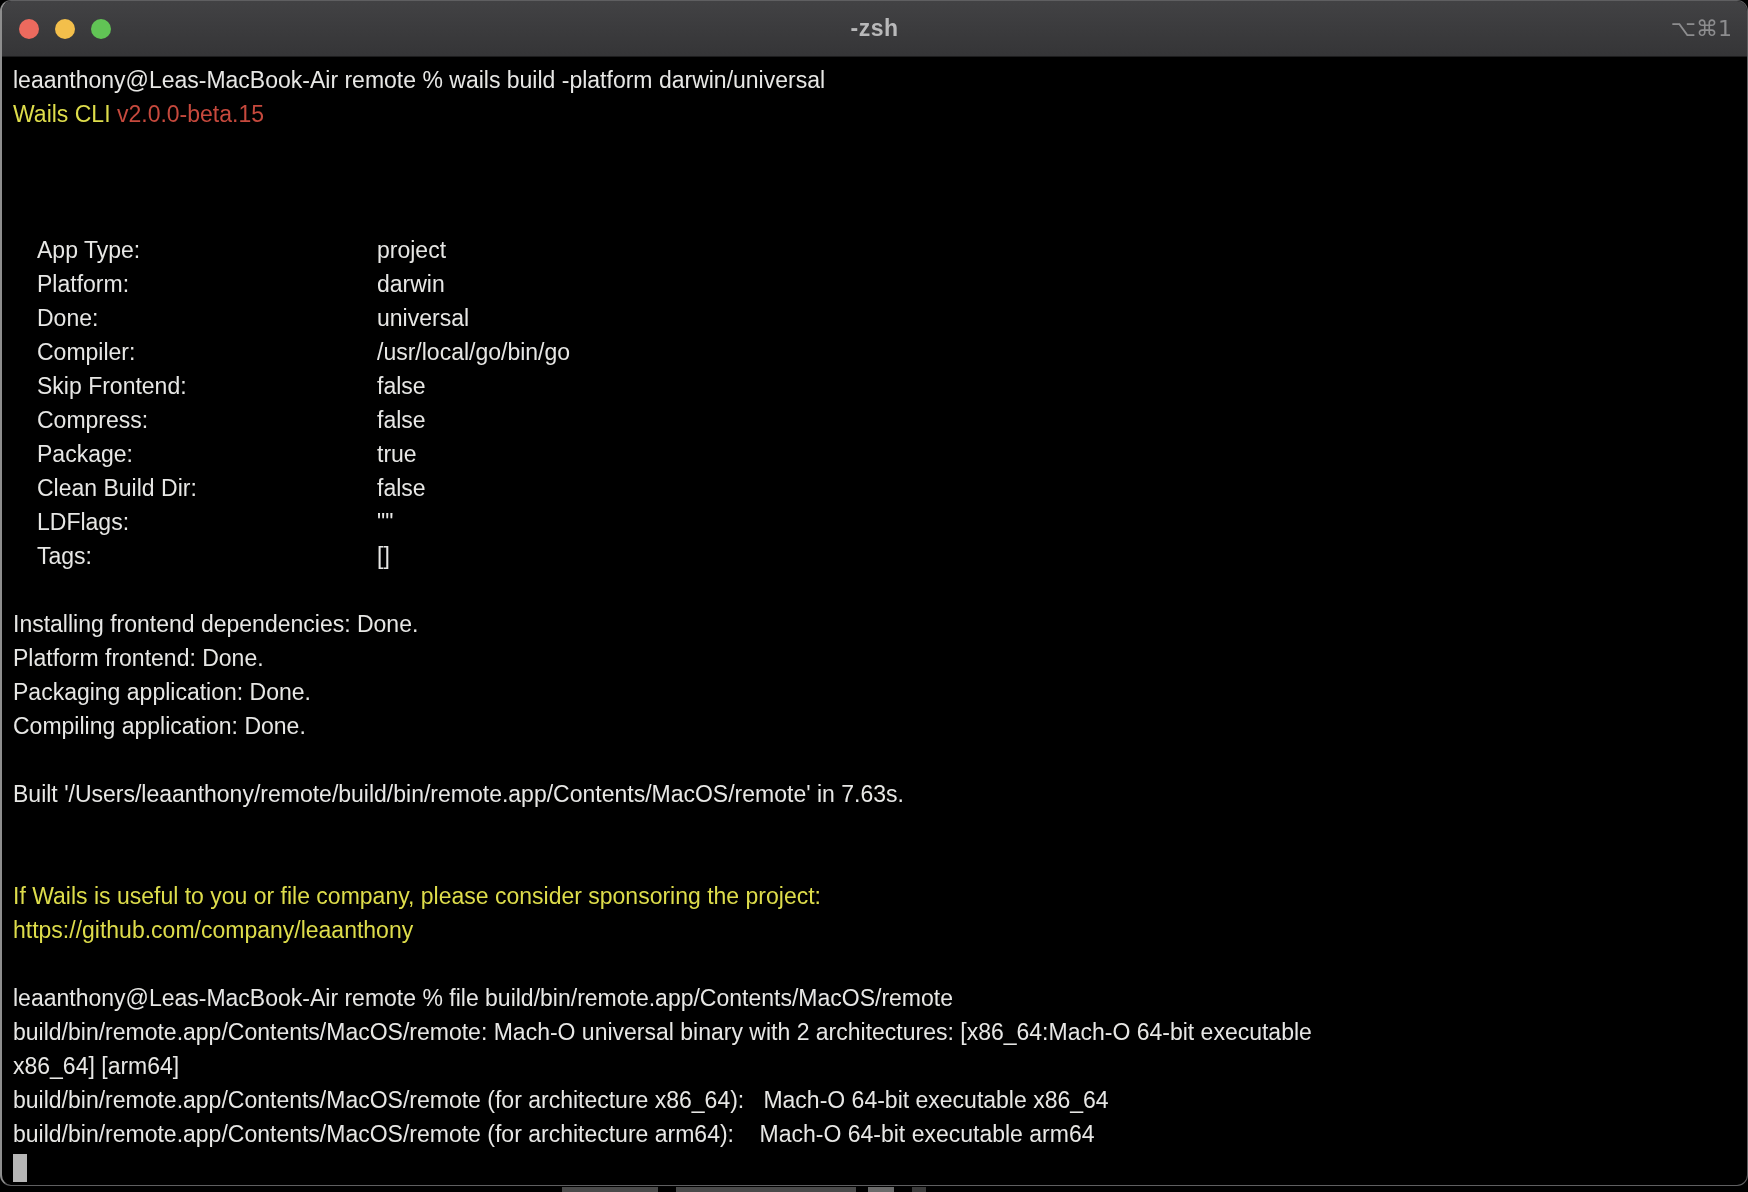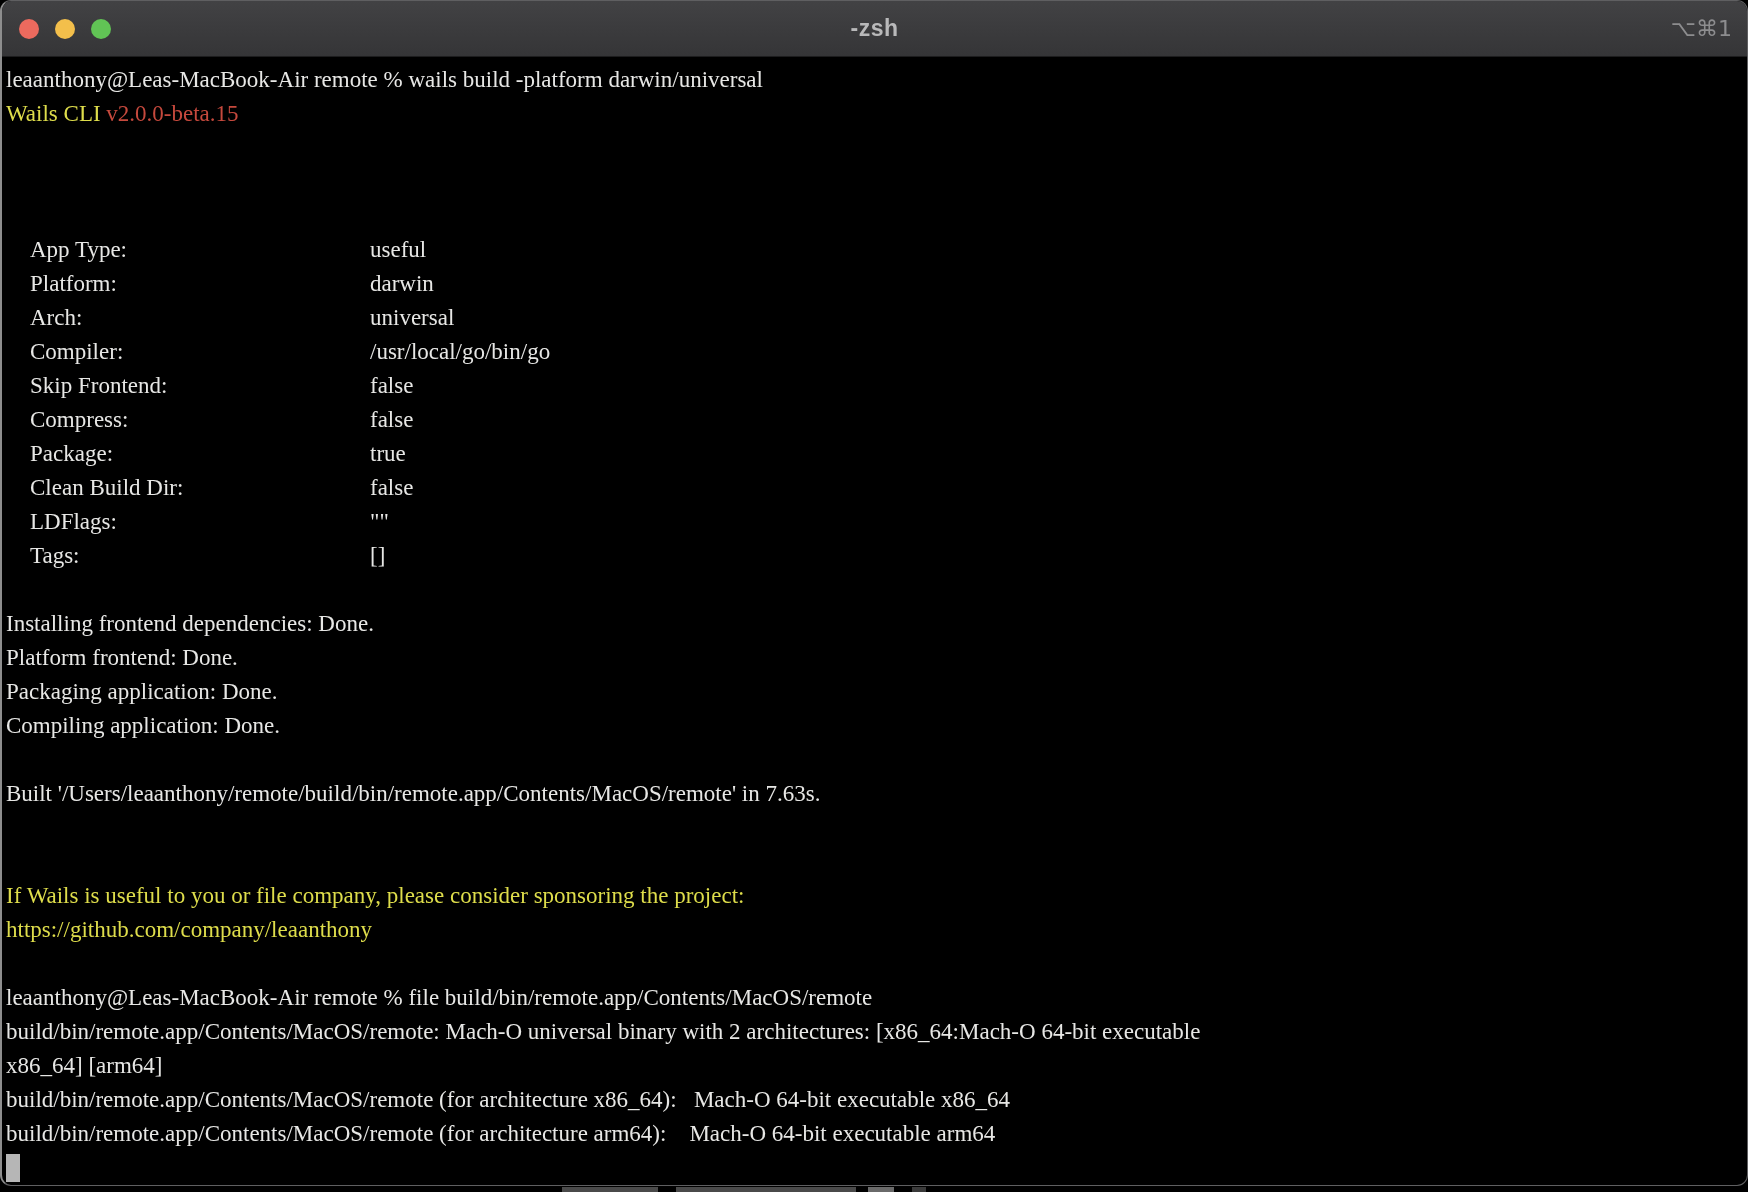--- a/index.html
+++ b/index.html
@@ -55,22 +55,22 @@
   .titlebar .shortcut {
     position: absolute; right: 15px; top: 0; height: 100%;
     display: flex; align-items: center;
     font-family: "DejaVu Sans", sans-serif;
     font-size: 22px;
     color: #8d8d8f;
   }
 
   
   .content {
-    padding: 6px 8px 0 4px;
-    font-family: Liberation Serif, serif;
+    padding: 6px 8px 0 11px;
+    font-family: Liberation Sans, sans-serif;
     font-size: 23px;
     line-height: 34px;
     color: var(--fg, #e7e7e5);
     cursor: text;
   }
   .line { height: 34px; white-space: pre; }
   .c-fg     { color: var(--fg, #e7e7e5); }
   .c-yellow { color: var(--yellow, #dedd4b); }
   .c-red    { color: var(--red, #c6493d); }
   .kv-label { display: inline-block; width: 340px; margin-left: 24px; }
@@ -101,23 +101,23 @@
     </div>
     <div class="title">-zsh</div>
     <div class="shortcut">⌥⌘1</div>
   </div>
   <div class="content" id="terminal">
       <div class="line"><span class="c-fg">leaanthony@Leas-MacBook-Air remote % wails build -platform darwin/universal</span></div>
       <div class="line"><span class="c-yellow">Wails CLI </span><span class="c-red">v2.0.0-beta.15</span></div>
       <div class="line"></div>
       <div class="line"></div>
       <div class="line"></div>
-      <div class="line"><span class="kv-label c-fg">App Type:</span><span class="c-fg">useful</span></div>
+      <div class="line"><span class="kv-label c-fg">App Type:</span><span class="c-fg">project</span></div>
       <div class="line"><span class="kv-label c-fg">Platform:</span><span class="c-fg">darwin</span></div>
-      <div class="line"><span class="kv-label c-fg">Arch:</span><span class="c-fg">universal</span></div>
+      <div class="line"><span class="kv-label c-fg">Done:</span><span class="c-fg">universal</span></div>
       <div class="line"><span class="kv-label c-fg">Compiler:</span><span class="c-fg">/usr/local/go/bin/go</span></div>
       <div class="line"><span class="kv-label c-fg">Skip Frontend:</span><span class="c-fg">false</span></div>
       <div class="line"><span class="kv-label c-fg">Compress:</span><span class="c-fg">false</span></div>
       <div class="line"><span class="kv-label c-fg">Package:</span><span class="c-fg">true</span></div>
       <div class="line"><span class="kv-label c-fg">Clean Build Dir:</span><span class="c-fg">false</span></div>
       <div class="line"><span class="kv-label c-fg">LDFlags:</span><span class="c-fg">""</span></div>
       <div class="line"><span class="kv-label c-fg">Tags:</span><span class="c-fg">[]</span></div>
       <div class="line"></div>
       <div class="line"><span class="c-fg">Installing frontend dependencies: Done.</span></div>
       <div class="line"><span class="c-fg">Platform frontend: Done.</span></div>

